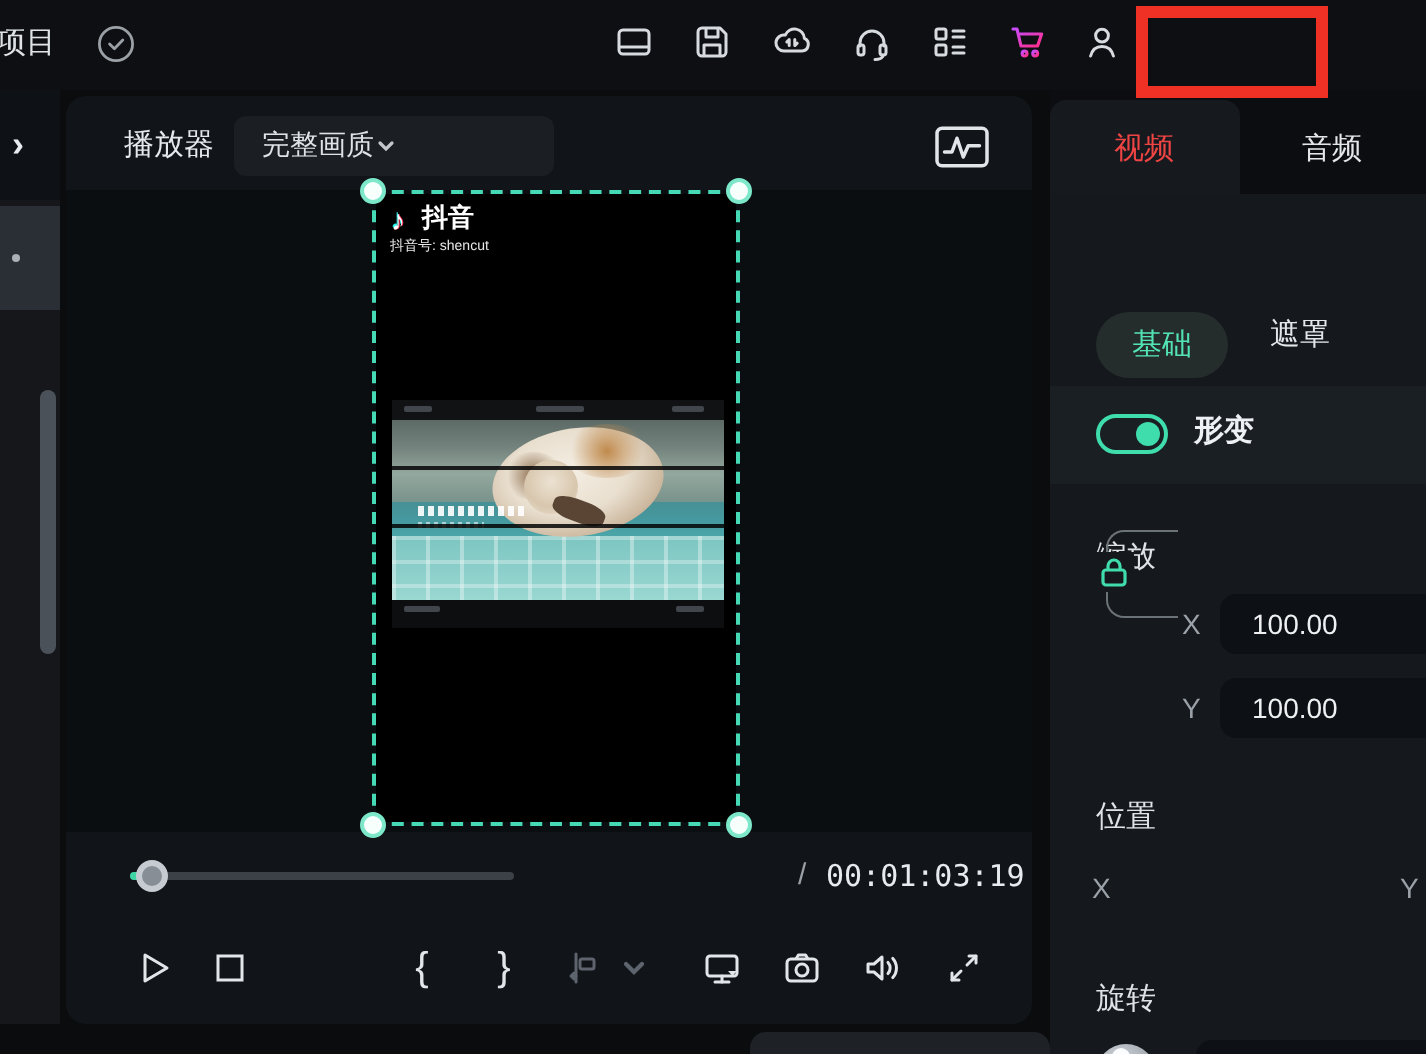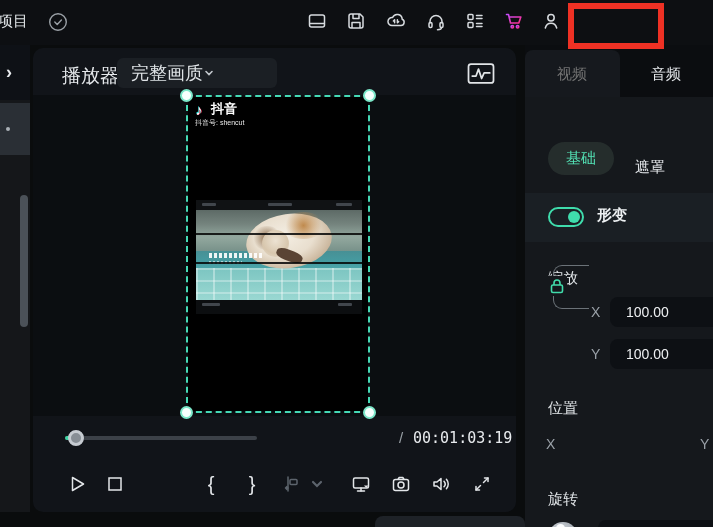--- a/index.html
+++ b/index.html
@@ -24,24 +24,24 @@
   
   #left-sliver { left:0; top:45px; width:30px; height:482px; background:#15171a; }
   .sliver-top { left:0; top:0; width:30px; height:55px; background:#0e1116; }
   .sliver-chevron { left:6px; top:17px; color:#e8ebee; font-size:18px; font-weight:bold; }
   .sliver-selected { left:0; top:58px; width:30px; height:52px; background:#2a2f35; }
   .sliver-dot { left:6px; top:24px; width:4px; height:4px; border-radius:50%; background:#aab0b6; }
   .sliver-scrollbar { left:20px; top:150px; width:8px; height:132px; border-radius:4px; background:#4b5158; }
 
   
   #player-panel { left:33px; top:48px; width:483px; height:464px; background:#111419; border-radius:10px; overflow:hidden; }
-  .player-label { left:29px; top:15px; font-size:19px; color:#e6e9ec; }
+  .player-label { left:29px; top:15px; font-size:15px; color:#e6e9ec; }
   .quality-dd { left:84px; top:10px; width:160px; height:30px; background:#1b1f24; border-radius:6px;
     display:flex; align-items:center; justify-content:flex-start; padding:0 14px;
-    color:#dfe3e6; font-size:18px; }
+    color:#dfe3e6; font-size:14px; }
   .quality-dd svg { width:12px; height:12px; color:#c2c7cc; }
   .wave-btn { left:433px; top:12px; width:30px; height:26px; color:#e2e5e8; display:flex; align-items:center; justify-content:center; }
   .preview { left:0; top:47px; width:483px; height:321px; background:#0b0e11; }
 
   
   #video-frame { left:155px; top:2px; width:180px; height:314px; background:#000; }
   .sel-border { left:-2px; top:-2px; width:184px; height:318px; border:2px dashed #45d9b5; }
   .handle { width:13px; height:13px; border-radius:50%; background:#f7fffd; border:2px solid #7ce7c9; z-index:5; }
 
   .wm-row { left:7px; top:3px; display:flex; align-items:center; gap:3px; }
@@ -104,24 +104,24 @@
   .ctrl.dim { color:#5d646d; }
 
   
   #bottom-strip { left:0; top:512px; width:525px; height:15px; background:#0a0c0d; }
   .timeline-peek { left:375px; top:4px; width:150px; height:11px; background:#1e2227; border-radius:8px 8px 0 0; }
 
   
   #right-panel { left:525px; top:45px; width:188px; height:482px; background:#0b0d10; }
   .tab-active-bg { left:0; top:5px; width:95px; height:47px; background:#16191e; border-radius:8px 8px 0 0; }
   .tab { top:20px; font-size:15px; }
-  .tab.on { color:#737373; }
+  .tab.on { color:#ef4444; }
   .tab.off { color:#e4e7ea; }
   #rp-content { left:0; top:52px; width:188px; height:430px; background:#15181c; }
-  .subtab-pill { left:23px; top:45px; width:66px; height:33px; border-radius:17px; background:#252d2c;
+  .subtab-pill { left:23px; top:59px; width:66px; height:33px; border-radius:17px; background:#252d2c;
     display:flex; align-items:center; justify-content:center; color:#53e2b5; font-size:15px; }
   .subtab-off { left:110px; top:61px; color:#e4e7ea; font-size:15px; }
   .transform-row { left:0; top:96px; width:188px; height:49px; background:#1a1f24; }
   .toggle { left:23px; top:14px; width:36px; height:20px; border-radius:11px; border:2px solid #3fdcac; }
   .toggle .knob { position:absolute; right:2px; top:2px; width:12px; height:12px; border-radius:50%; background:#3fdcac; }
   .transform-label { left:72px; top:13px; color:#eef1f3; font-size:15px; font-weight:bold; }
 
   .sec-label { color:#dfe3e6; font-size:15px; }
   .xy-label { color:#9aa1a8; font-size:14px; }
   .field { background:#0d1014; border-radius:8px; color:#eef0f2; font-size:14px;

